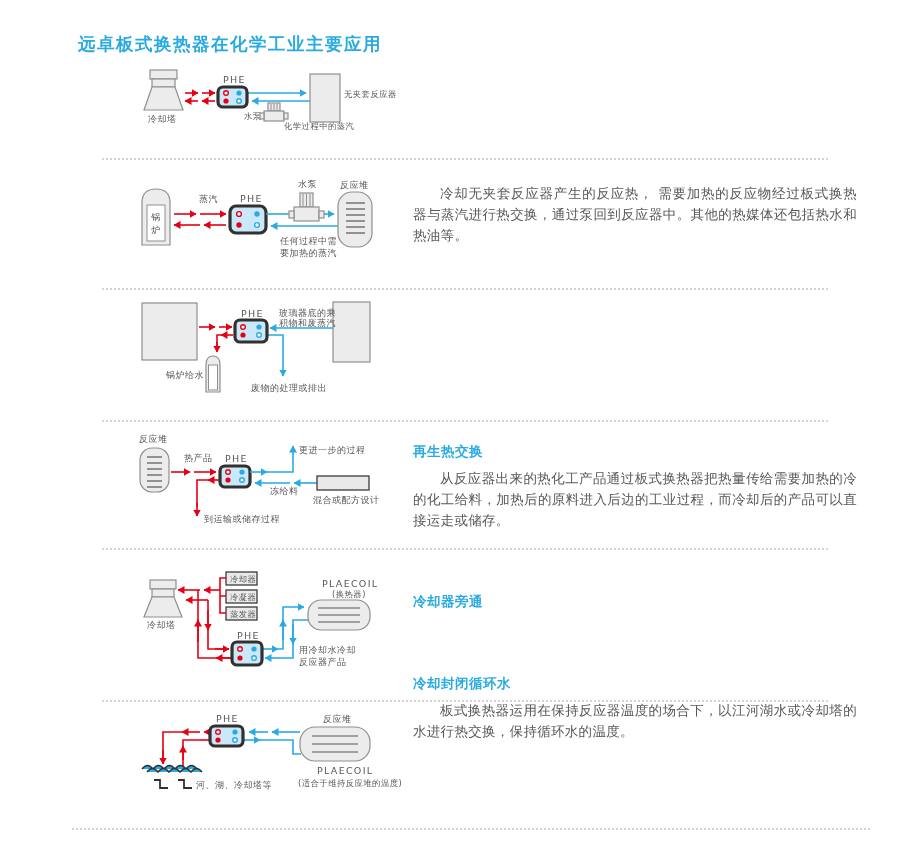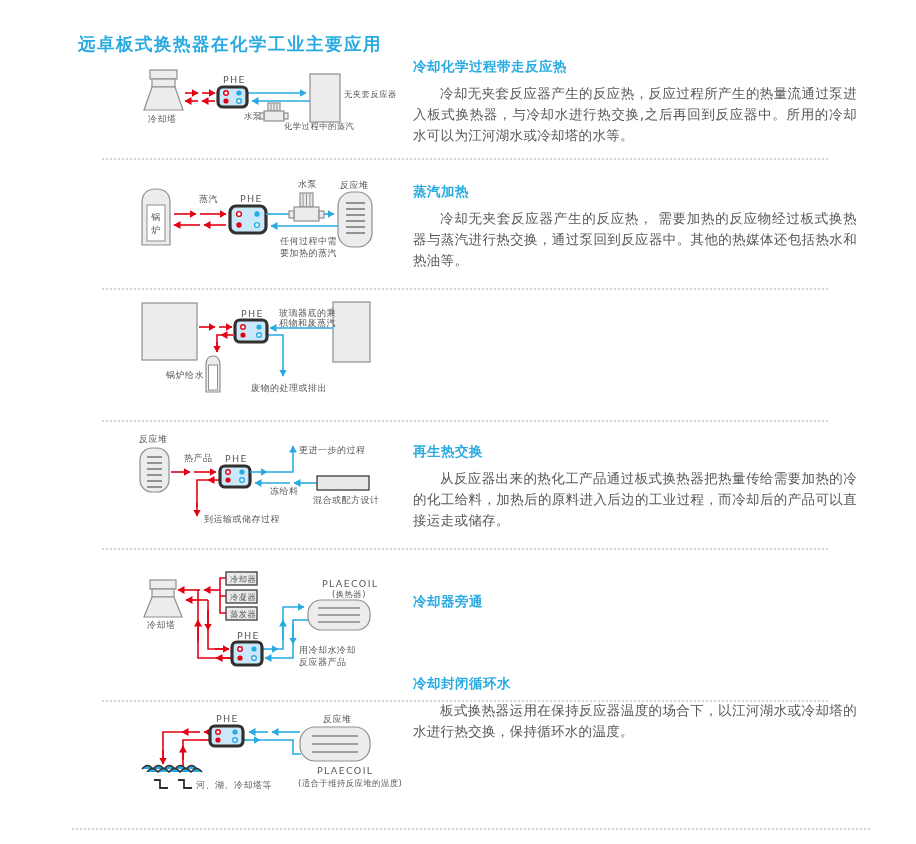--- a/index.html
+++ b/index.html
@@ -83,24 +83,20 @@
         <rect class="sh" x="144" y="49" width="20" height="10"></rect>
         <rect class="sh" x="140" y="51" width="4" height="6"></rect>
           <rect class="sh" x="164" y="51" width="4" height="6"></rect>
       </g>
       <text class="t8" x="124" y="57">水泵</text>
       <rect class="sh" x="190" y="12" width="30" height="48"></rect>
       <text class="t8" x="224" y="35">无夹套反应器</text>
       <text class="t8" x="164" y="67">化学过程中的蒸汽</text>
     </svg>
   </div>
-  <div class="sec-text" style="top:58px">
-    <h2>冷却化学过程带走反应热</h2>
-    <p>冷却无夹套反应器产生的反应热，反应过程所产生的热量流通过泵进入板式换热器，与冷却水进行热交换,之后再回到反应器中。所用的冷却水可以为江河湖水或冷却塔的水等。</p>
-  </div>
   <div class="sep" style="top:158px"></div>
 
   <div class="diagram" style="top:175px">
     <svg width="300" height="110" viewBox="0 0 300 110">
       <g>
         <path class="sh" d="M22,70 L22,28 Q22,14 36,14 Q50,14 50,28 L50,70 Z"></path>
         <rect x="27" y="30" width="18" height="36" fill="#fff" stroke="#8f8f8f" stroke-width="1"></rect>
       </g>
       <text x="36" y="45" text-anchor="middle">锅</text>
       <text x="36" y="58" text-anchor="middle">炉</text>
@@ -142,21 +138,20 @@
           <line class="rline" x1="226" y1="46" x2="245" y2="46"></line>
         <line class="rline" x1="226" y1="52" x2="245" y2="52"></line>
           <line class="rline" x1="226" y1="58" x2="245" y2="58"></line>
       </g>
       <text x="220" y="13">反应堆</text>
       <text x="160" y="69">任何过程中需</text>
       <text x="160" y="81">要加热的蒸汽</text>
     </svg>
   </div>
   <div class="sec-text" style="top:183px">
-    <h2>蒸汽加热</h2>
     <p>冷却无夹套反应器产生的反应热， 需要加热的反应物经过板式换热器与蒸汽进行热交换，通过泵回到反应器中。其他的热媒体还包括热水和热油等。</p>
   </div>
   <div class="sep" style="top:288px"></div>
 
   <div class="diagram" style="top:290px">
     <svg width="300" height="125" viewBox="0 0 300 125">
       <rect class="sh" x="22" y="13" width="55" height="57"></rect>
       <rect class="sh" x="213" y="12" width="37" height="60"></rect>
       <g>
         <line class="rl" x1="79" y1="37" x2="95" y2="37"></line>

